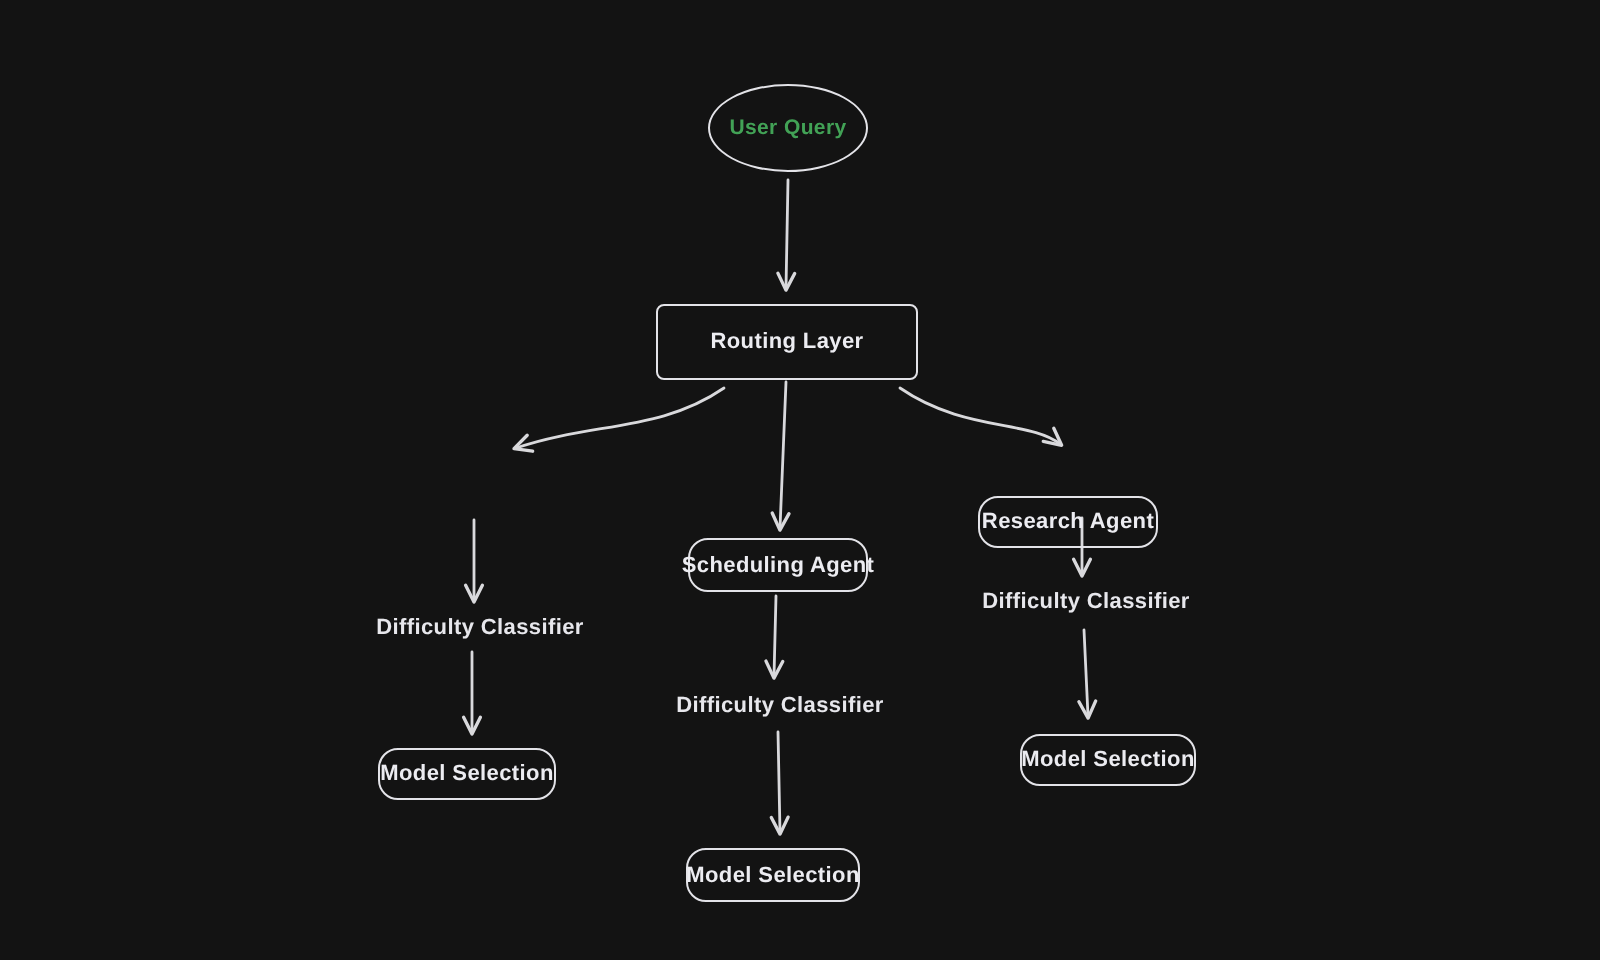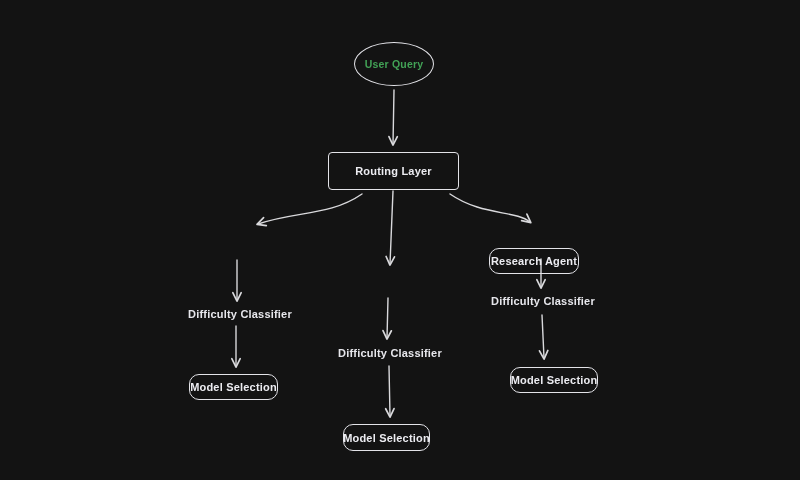--- a/index.html
+++ b/index.html
@@ -83,20 +83,23 @@
 
   <div id="user-query" class="node shape ellipse">
     <span class="green-text">User Query</span>
   </div>
 
   <div id="routing-layer" class="node shape rounded-lg">
     <span>Routing Layer</span>
   </div>
 
 
+  <div id="scheduling-agent" class="node shape rounded">
+    <span>Scheduling Agent</span>
+  </div>
 
   <div id="research-agent" class="node shape rounded">
     <span>Research Agent</span>
   </div>
 
   <div id="difficulty-classifier-email" class="node plain-text">
     <span>Difficulty Classifier</span>
   </div>
 
   <div id="model-selection-email" class="node shape rounded">

